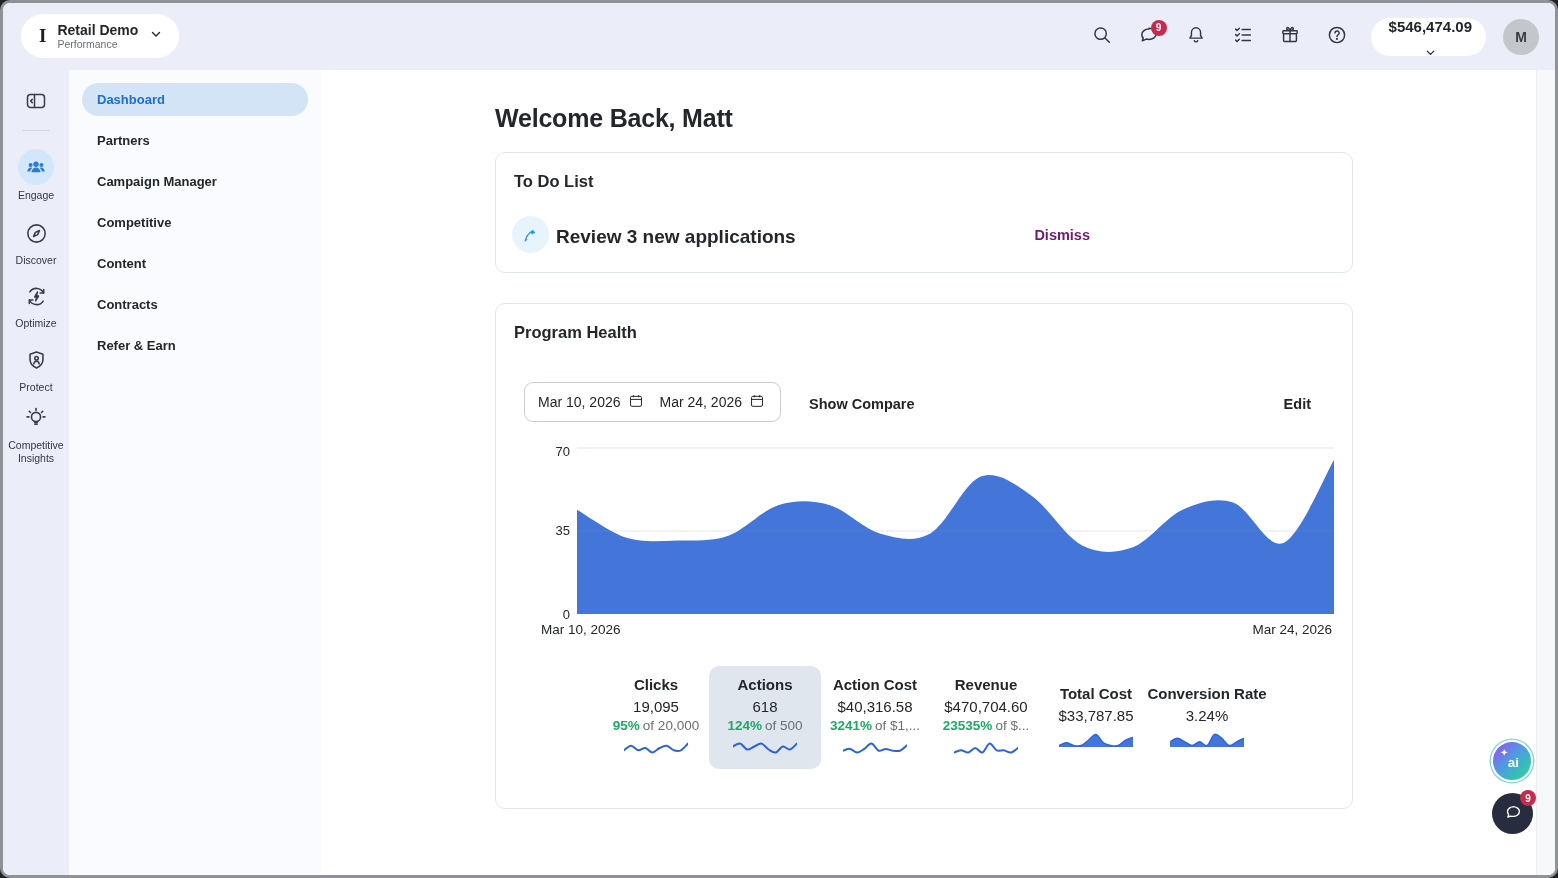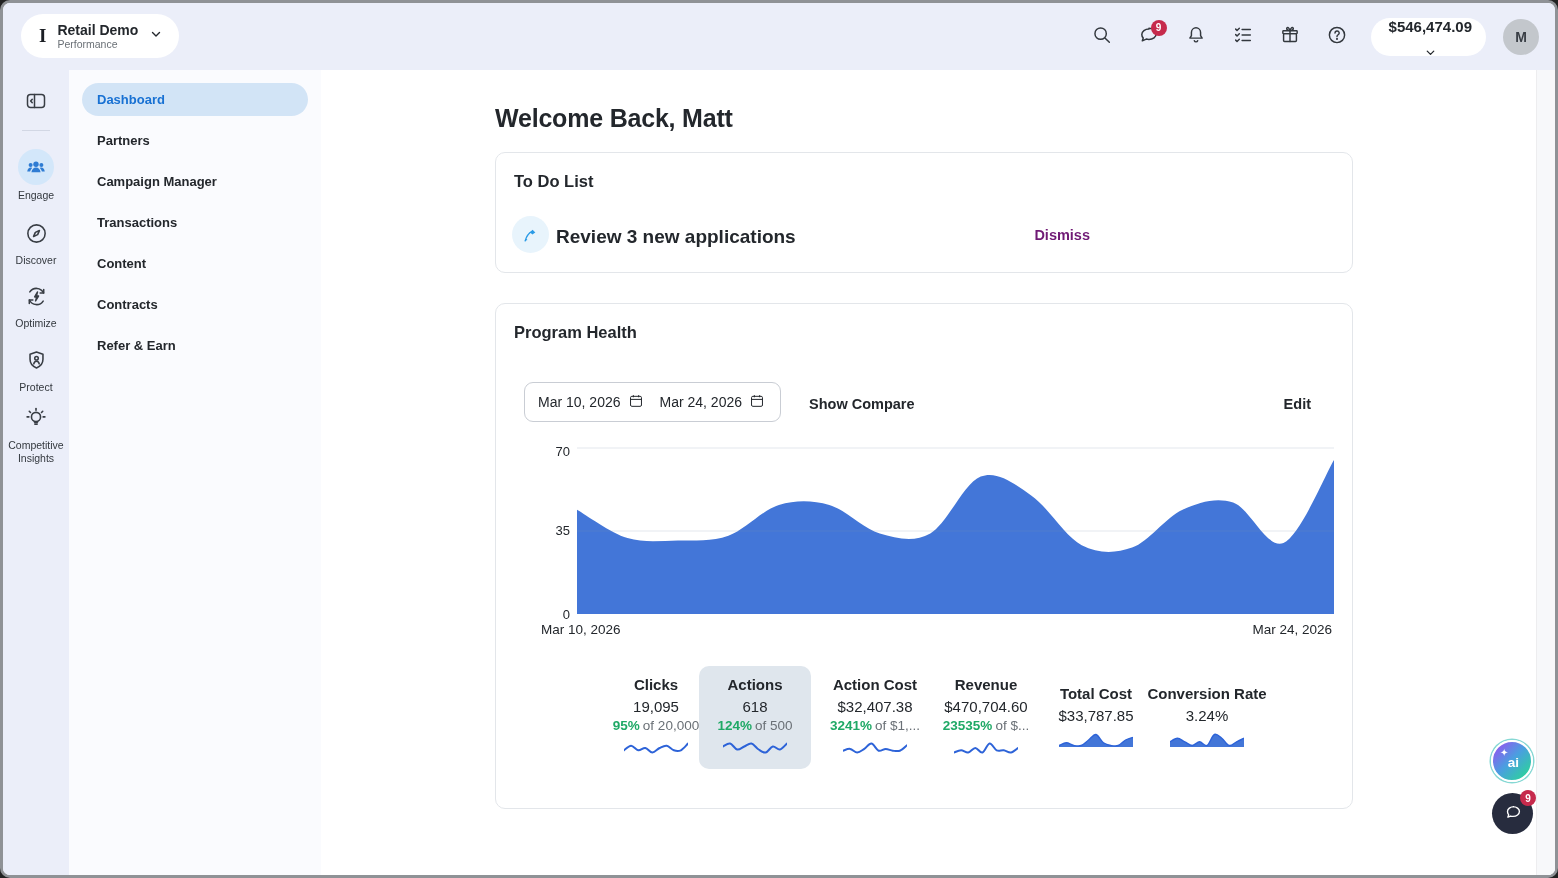--- a/index.html
+++ b/index.html
@@ -215,21 +215,21 @@
             <line x1="20.2" y1="11" x2="18.6" y2="11"></line>
           </svg></span>
       <div class="rail-label" style="padding:0 4px;">Competitive Insights</div>
     </div>
   </nav>
 
   <nav class="sidebar">
     <div class="nav-item active">Dashboard</div>
     <div class="nav-item">Partners</div>
     <div class="nav-item">Campaign Manager</div>
-    <div class="nav-item">Transactions</div>
+    <div class="nav-item">Competitive</div>
     <div class="nav-item">Content</div>
     <div class="nav-item">Contracts</div>
     <div class="nav-item">Refer &amp; Earn</div>
   </nav>
 
   <main class="main">
     <h1 class="greeting">Welcome Back, Matt</h1>
 
     <section class="card todo-card">
       <div class="card-title">To Do List</div>
@@ -282,31 +282,31 @@
       <div class="xlabel" style="right:20px;">Mar 24, 2026</div>
 
       <div class="tile" style="left:104px;">
         <div class="tile-label">Clicks</div>
         <div class="tile-value">19,095</div>
         <div class="tile-goal"><span class="pct">95%</span><span class="suffix">of 20,000</span></div>
         <svg width="64" height="14">
             <path d="M0,10.3C1.2,9.6 4.7,5.8 7.1,5.8C9.5,5.8 11.8,9.9 14.2,10.3C16.6,10.7 18.9,7.6 21.3,8C23.7,8.4 26.0,12.5 28.4,12.5C30.8,12.5 33.2,9.1 35.6,8C38.0,6.9 40.3,5.4 42.7,5.8C45.1,6.2 47.4,9.6 49.8,10.3C52.2,11.1 54.5,11.4 56.9,10.3C59.3,9.2 62.8,4.6 64,3.5" fill="none" stroke="#2d63d8" stroke-width="2" stroke-linecap="round"></path>
           </svg>
       </div>
-      <div class="tile selected" style="left:203px;">
+      <div class="tile selected" style="left:213px;">
         <div class="tile-label">Actions</div>
         <div class="tile-value">618</div>
         <div class="tile-goal"><span class="pct">124%</span><span class="suffix">of 500</span></div>
         <svg width="64" height="14">
             <path d="M0,6.5C1.2,6.0 4.7,3.0 7.1,3.5C9.5,4.0 11.8,9.0 14.2,9.5C16.6,10.0 18.9,7.5 21.3,6.5C23.7,5.5 26.0,3.0 28.4,3.5C30.8,4.0 33.2,8.0 35.6,9.5C38.0,11.0 40.3,13.0 42.7,12.5C45.1,12.0 47.4,7.0 49.8,6.5C52.2,6.0 54.5,10.0 56.9,9.5C59.3,9.0 62.8,4.5 64,3.5" fill="none" stroke="#2d63d8" stroke-width="2" stroke-linecap="round"></path>
           </svg>
       </div>
       <div class="tile" style="left:323px;">
         <div class="tile-label">Action Cost</div>
-        <div class="tile-value">$32,407.38</div>
+        <div class="tile-value">$40,316.58</div>
         <div class="tile-goal"><span class="pct">3241%</span><span class="suffix">of $1,...</span></div>
         <svg width="64" height="14">
             <path d="M0,10.7C1.2,10.4 4.7,8.6 7.1,8.9C9.5,9.2 11.8,12.5 14.2,12.5C16.6,12.5 18.9,10.4 21.3,8.9C23.7,7.4 26.0,3.2 28.4,3.5C30.8,3.8 33.2,9.8 35.6,10.7C38.0,11.6 40.3,8.9 42.7,8.9C45.1,8.9 47.4,10.4 49.8,10.7C52.2,11.0 54.5,11.6 56.9,10.7C59.3,9.8 62.8,6.2 64,5.3" fill="none" stroke="#2d63d8" stroke-width="2" stroke-linecap="round"></path>
           </svg>
       </div>
       <div class="tile" style="left:434px;">
         <div class="tile-label">Revenue</div>
         <div class="tile-value">$470,704.60</div>
         <div class="tile-goal"><span class="pct">23535%</span><span class="suffix">of $...</span></div>
         <svg width="64" height="14">

